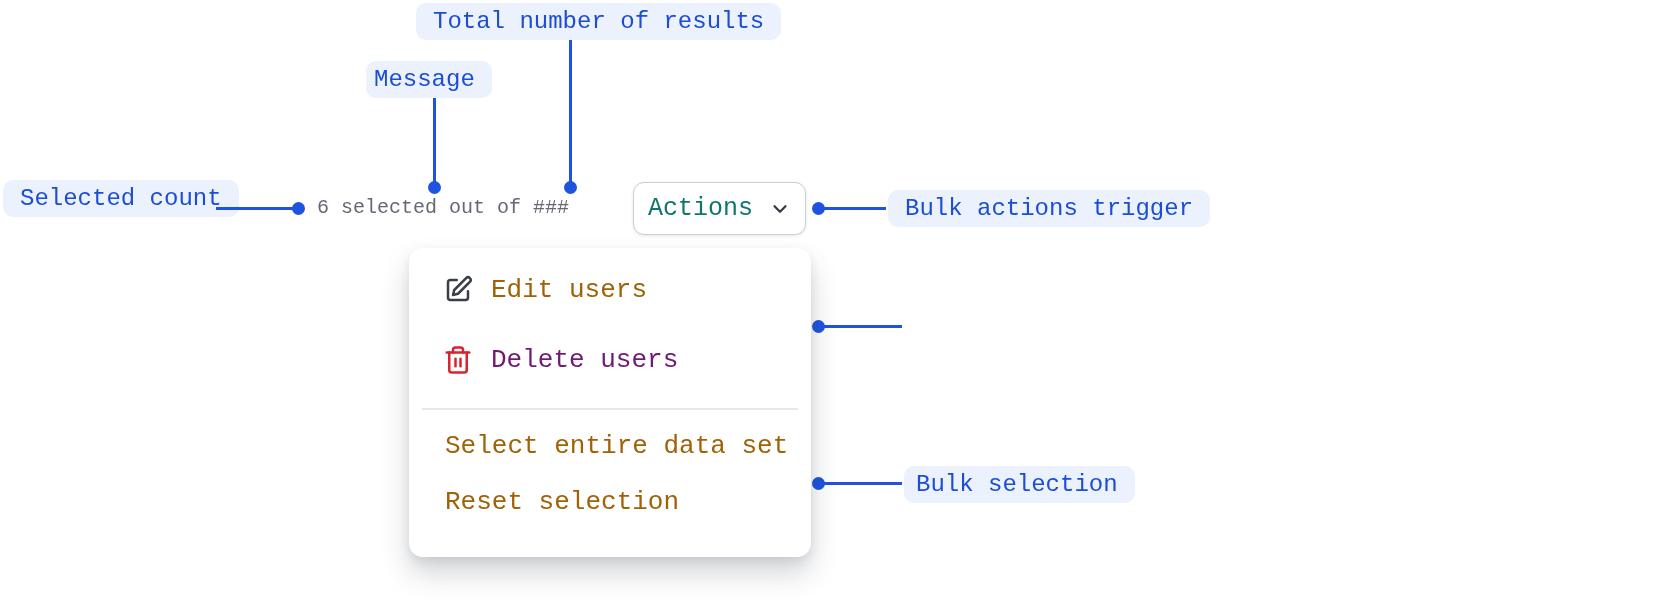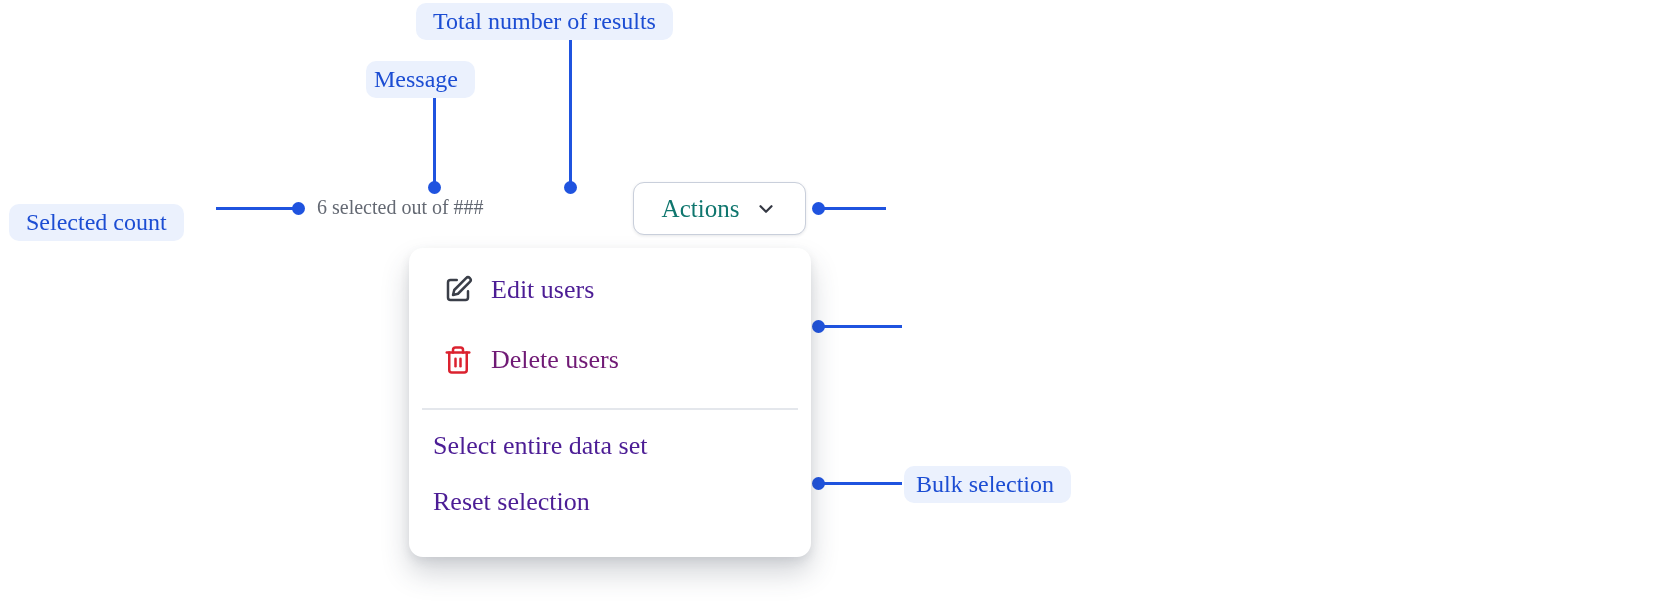--- a/index.html
+++ b/index.html
@@ -1,20 +1,20 @@
 <!DOCTYPE html>
 <html><head>
 <meta charset="utf-8">
 <style>
   html,body{margin:0;padding:0;background:#ffffff;}
   .canvas{
     position:relative;
     width:1672px;height:602px;
     background:#ffffff;
-    font-family:Liberation Serif, serif;
+    font-family:Liberation Mono, monospace;
     overflow:hidden;
   }
 
   
   .pill{
     position:absolute;
     display:inline-flex;align-items:center;justify-content:center;
     height:37px;padding:0 17px;
     background:#EBF1FD;
     color:#1C4DD3;
@@ -53,40 +53,41 @@
   .menu{
     position:absolute;left:409px;top:248px;
     width:402px;height:309px;
     background:#ffffff;border-radius:14px;
     box-shadow:0 16px 28px rgba(55,65,80,0.22), 0 4px 10px rgba(55,65,80,0.10);
   }
   .menu-item{
     position:absolute;left:0;right:0;height:44px;
     display:flex;align-items:center;gap:18px;
     padding-left:34px;
-    font-size:26px;font-weight:500;color:#4c1d95;
+    font-size:26px;font-weight:500;color:#a16207;
     background:transparent;border:none;font-family:inherit;
     cursor:pointer;text-align:left;white-space:nowrap;
   }
-  .menu-item.no-icon{padding-left:24px;}
+  .menu-item.no-icon{padding-left:36px;}
   .menu-item.danger{color:#701a75;}
   .menu-item .mi-icon{display:inline-flex;width:30px;height:30px;flex:0 0 auto;}
   .menu-divider{
     position:absolute;left:13px;right:13px;top:160px;height:0;
     border-top:2px solid #E4E7EC;
   }
 </style>
 </head>
 <body>
 
 <div class="canvas">
 
   <div class="pill" style="left:416px;top:3px;">Total number of results</div>
   <div class="pill" style="left:366px;top:61px;padding-left:8px;">Message</div>
-  <div class="pill" style="left:3px;top:204px;margin-left:6px;">Selected count</div>
+  <div class="pill" style="left:3px;top:180px;">Selected count</div>
+  <div class="pill" style="left:888px;top:190px;">Bulk actions trigger</div>
   <div class="pill" style="left:904px;top:466px;padding-left:12px;">Bulk selection</div>
 
   <div class="v-line" style="left:569px;top:40px;height:142px;"></div>
   <div class="dot" style="left:564px;top:181px;"></div>
 
   <div class="v-line" style="left:433px;top:98px;height:84px;"></div>
   <div class="dot" style="left:428px;top:181px;"></div>
 
   <div class="h-line" style="left:216px;top:207px;width:80px;"></div>
   <div class="dot" style="left:292px;top:202px;"></div>

